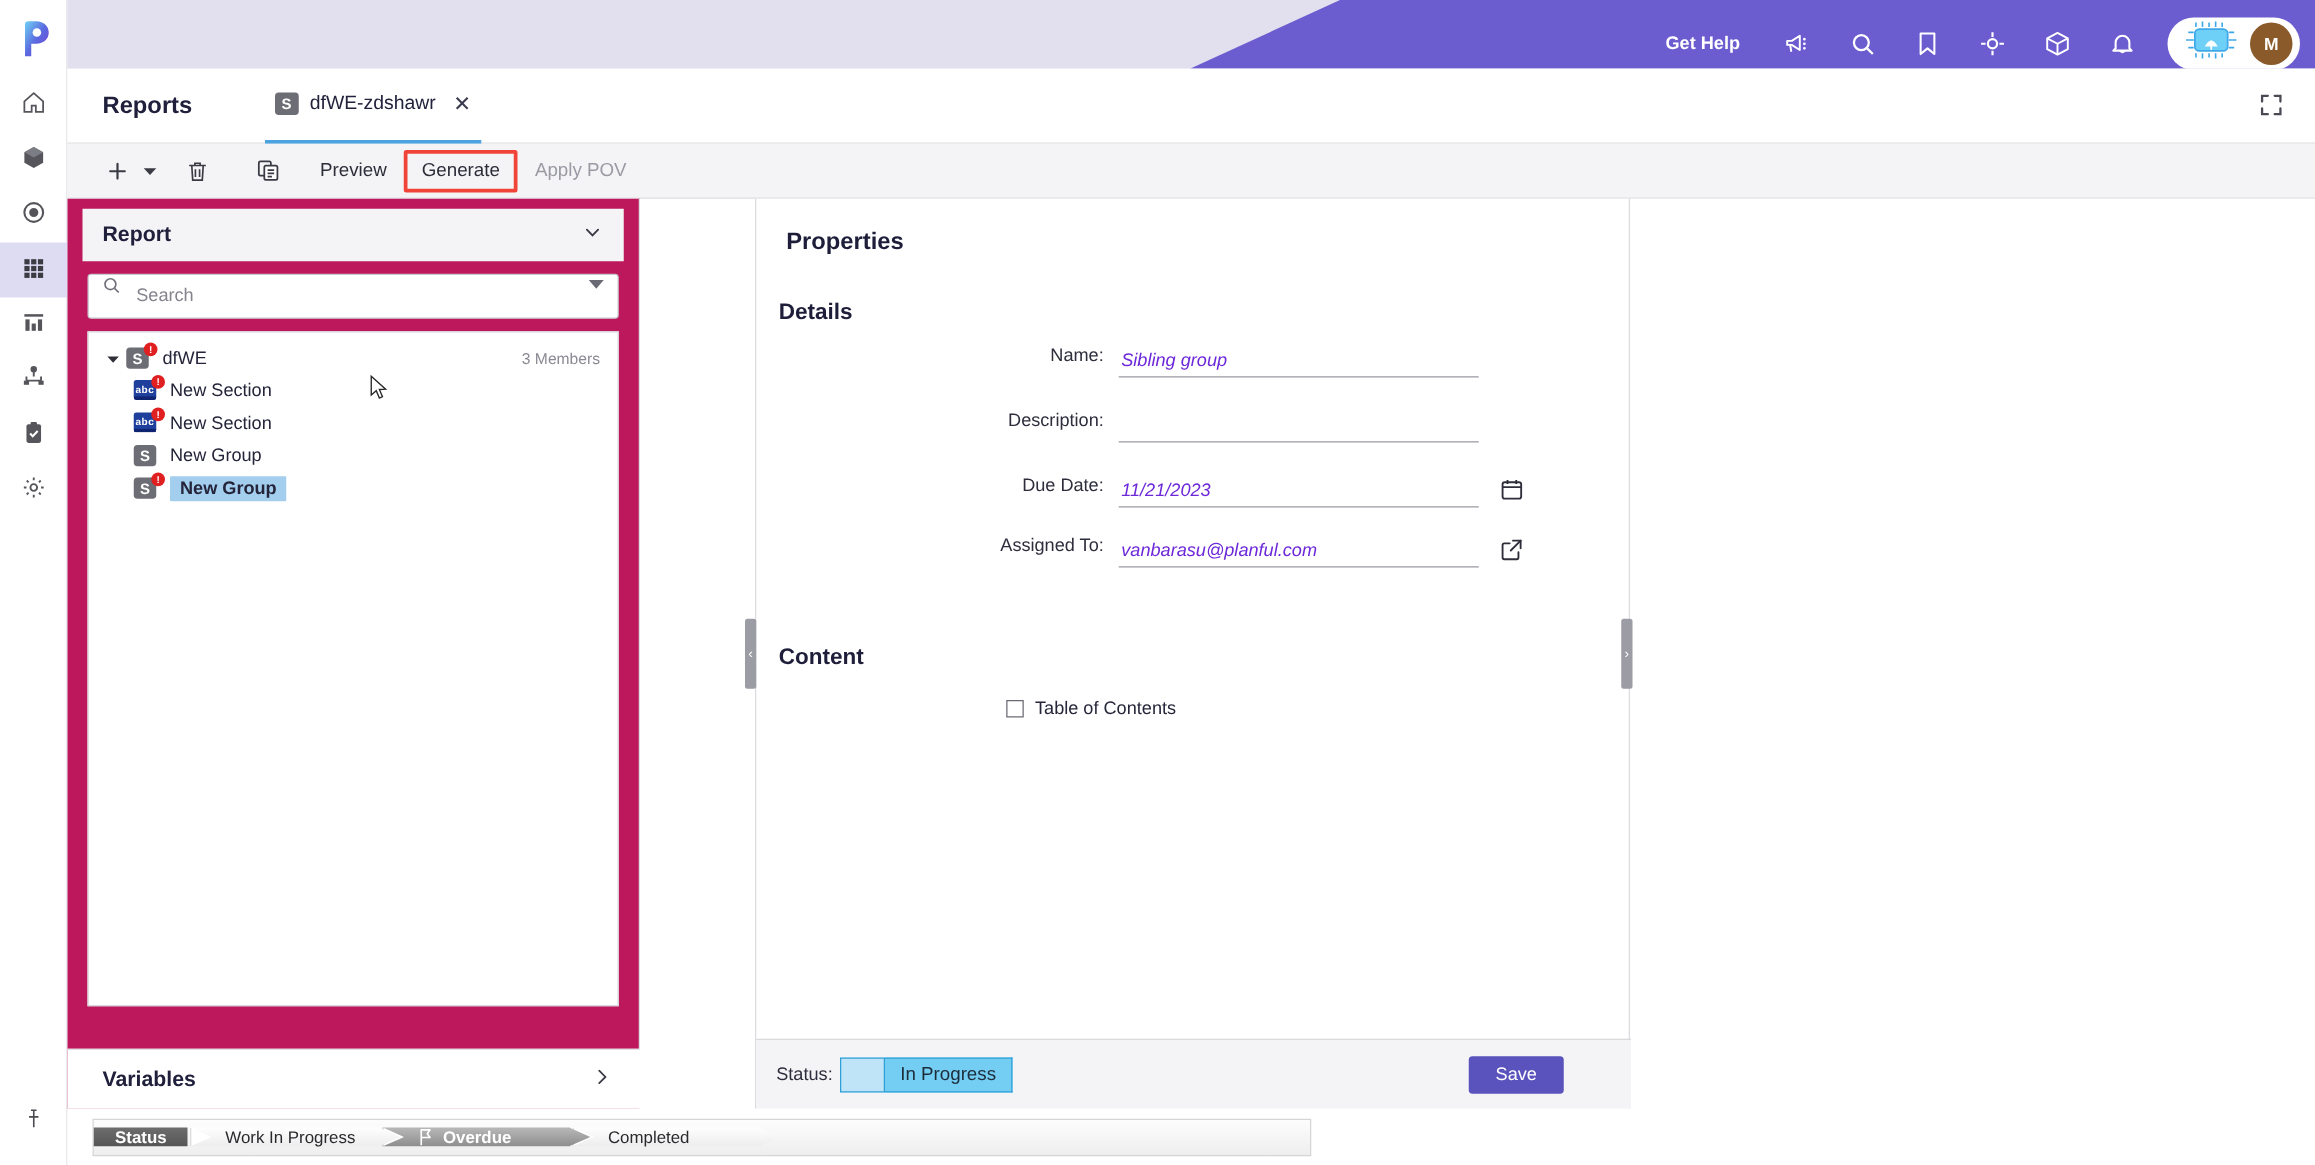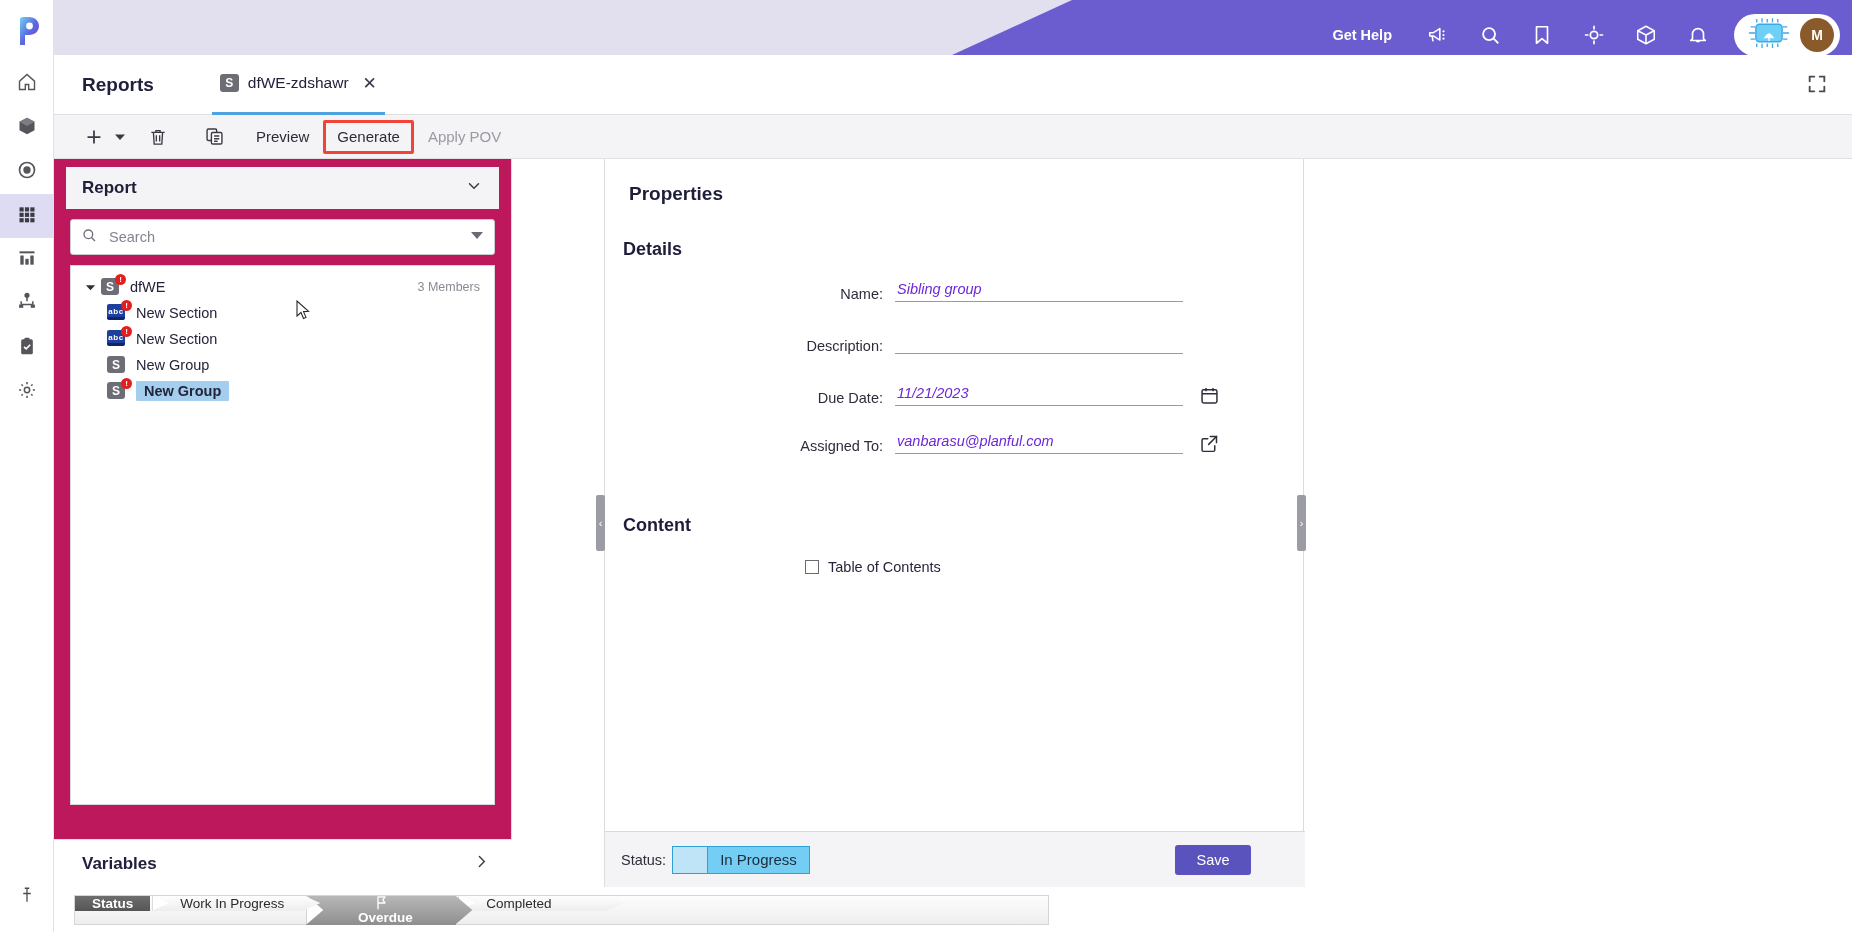--- a/index.html
+++ b/index.html
@@ -144,21 +144,21 @@
     height: 42px; margin: 8px 12px 0 12px;
     background: #f4f4f6;
     display: flex; align-items: center; justify-content: space-between;
     padding: 0 16px;
   }
   .panel-head-title { font-size: 17px; font-weight: bold; color: #20203c; }
   .chev { color: #3a3a44; cursor: pointer; }
   .searchbox {
     margin: 10px 16px 0 16px; height: 36px;
     border: 1px solid #c9c9cf; border-radius: 3px;
-    display: flex; align-items: center; padding: 0 10px; gap: 10px;
+    display: flex; padding: 0 10px; gap: 10px;
     background: #ffffff;
   }
   .search-input {
     border: 0; outline: 0; flex: 1; font-size: 14.5px; color: #44444f;
     font-family: "Liberation Sans", sans-serif;
     background: transparent;
   }
   .search-input::placeholder { color: #84848e; }
   .tree {
     margin: 10px 16px 0 16px;
@@ -227,21 +227,21 @@
     border-left: 1px solid #dcdce0;
     border-right: 1px solid #dcdce0;
   }
   .sec-title { font-size: 19px; font-weight: bold; color: #1e1e3a; }
   .props-title { position: absolute; left: 24px; top: 24px; }
   .details-title { position: absolute; left: 18px; top: 80px; font-size: 18px; }
   .content-title { position: absolute; left: 18px; top: 356px; font-size: 18px; }
 
   .field-row {
     position: absolute; left: 0; width: 700px;
-    display: flex; align-items: flex-end;
+    display: flex; align-items: flex-start;
   }
   .field-label {
     width: 290px; text-align: right; padding-right: 12px;
     font-size: 14.5px; color: #2d2d3c;
   }
   .field-input {
     width: 288px; border: 0; border-bottom: 1px solid #9a9aa2;
     outline: none; font-size: 14.5px; color: #6d28d9;
     padding: 4px 2px; background: transparent;
     font-family: "Liberation Sans", sans-serif;
@@ -291,21 +291,21 @@
 
   
   .statusbar {
     position: absolute; left: 54px; bottom: 0;
     width: 1798px; height: 45px;
     background: #ffffff;
     display: flex; align-items: center;
   }
   .sb-inner {
     margin-left: 20px; height: 30px;
-    display: flex; align-items: flex-start;
+    display: flex; align-items: center;
     width: 975px;
     background: linear-gradient(#fdfdfd, #eeeeee);
     border: 1px solid #d5d5d8;
   }
   .sb-head {
     background: linear-gradient(#6d6d6d, #565656);
     color: #ffffff; font-size: 13.5px; font-weight: bold;
     display: flex; align-items: center; padding: 0 17px;
   }
   .sb-step {
@@ -321,21 +321,21 @@
     border-left: 1px solid #cfcfd2;
   }
   .sb-step::after {
     content: ""; position: absolute; right: -16px; top: 0; bottom: 0; width: 17px;
     background: inherit;
     clip-path: polygon(0 0, 100% 50%, 0 100%);
     z-index: 2;
   }
   .sb-step.active {
     background: linear-gradient(#b8b8b8, #8e8e8e);
-    color: #ffffff; font-weight: bold; flex-direction: column;
+    color: #ffffff; font-weight: bold;
   }
   .sb-step .flagico { margin-right: 7px; display: flex; align-items: center; }
 
   
   .cursor {
     position: absolute; left: 296px; top: 300px;
     width: 14px; height: 20px; z-index: 40; pointer-events: none;
   }
 </style>
 </head>

